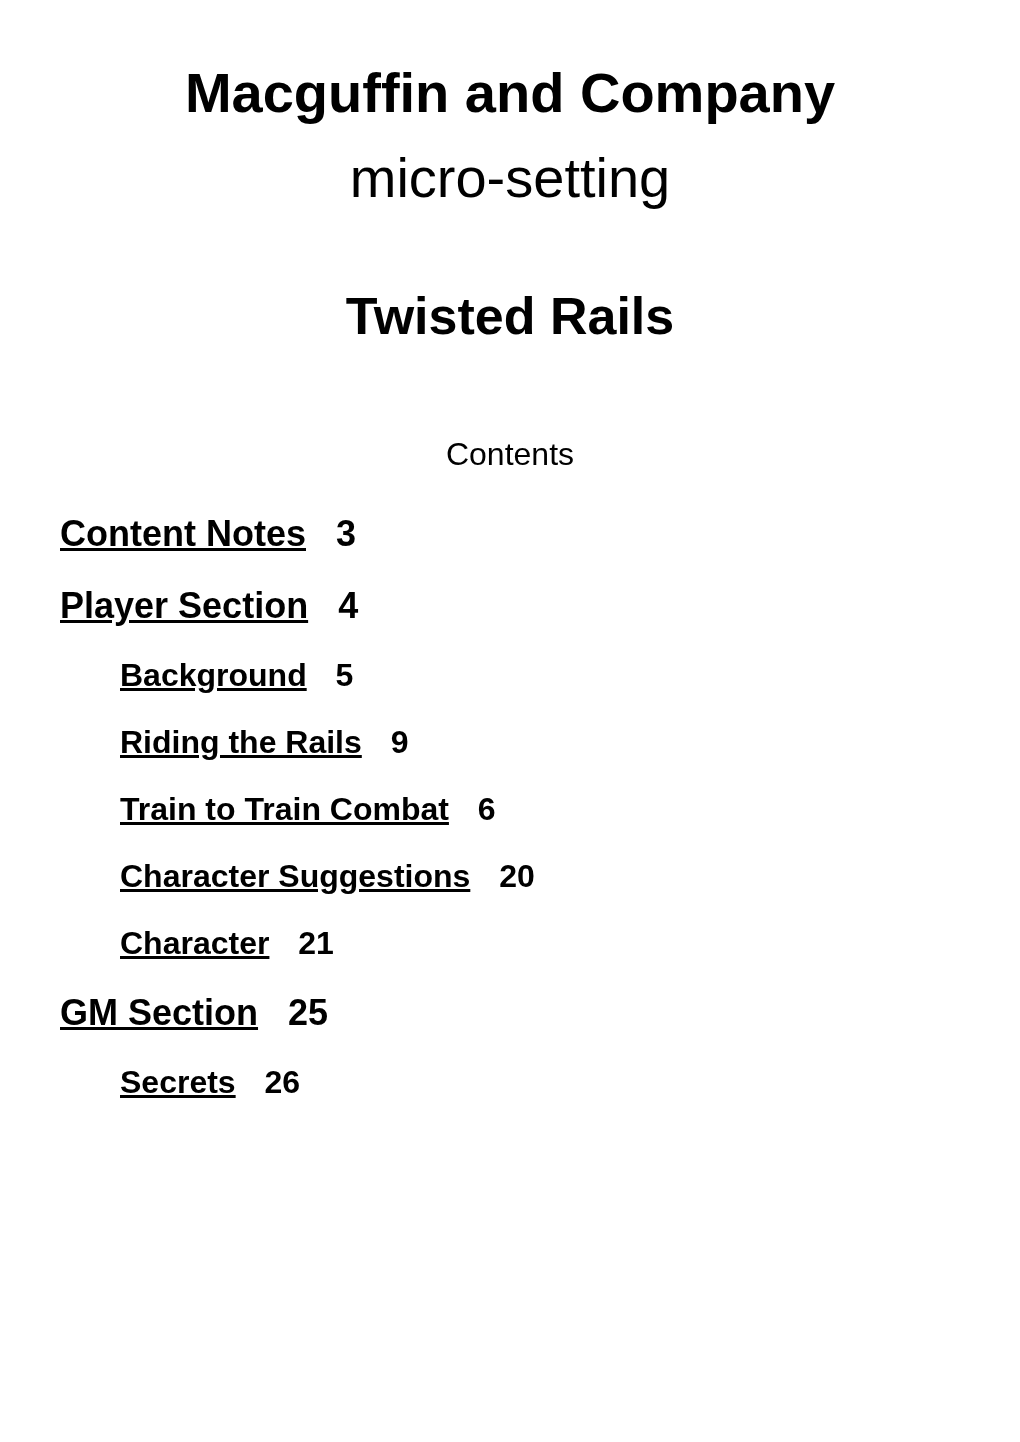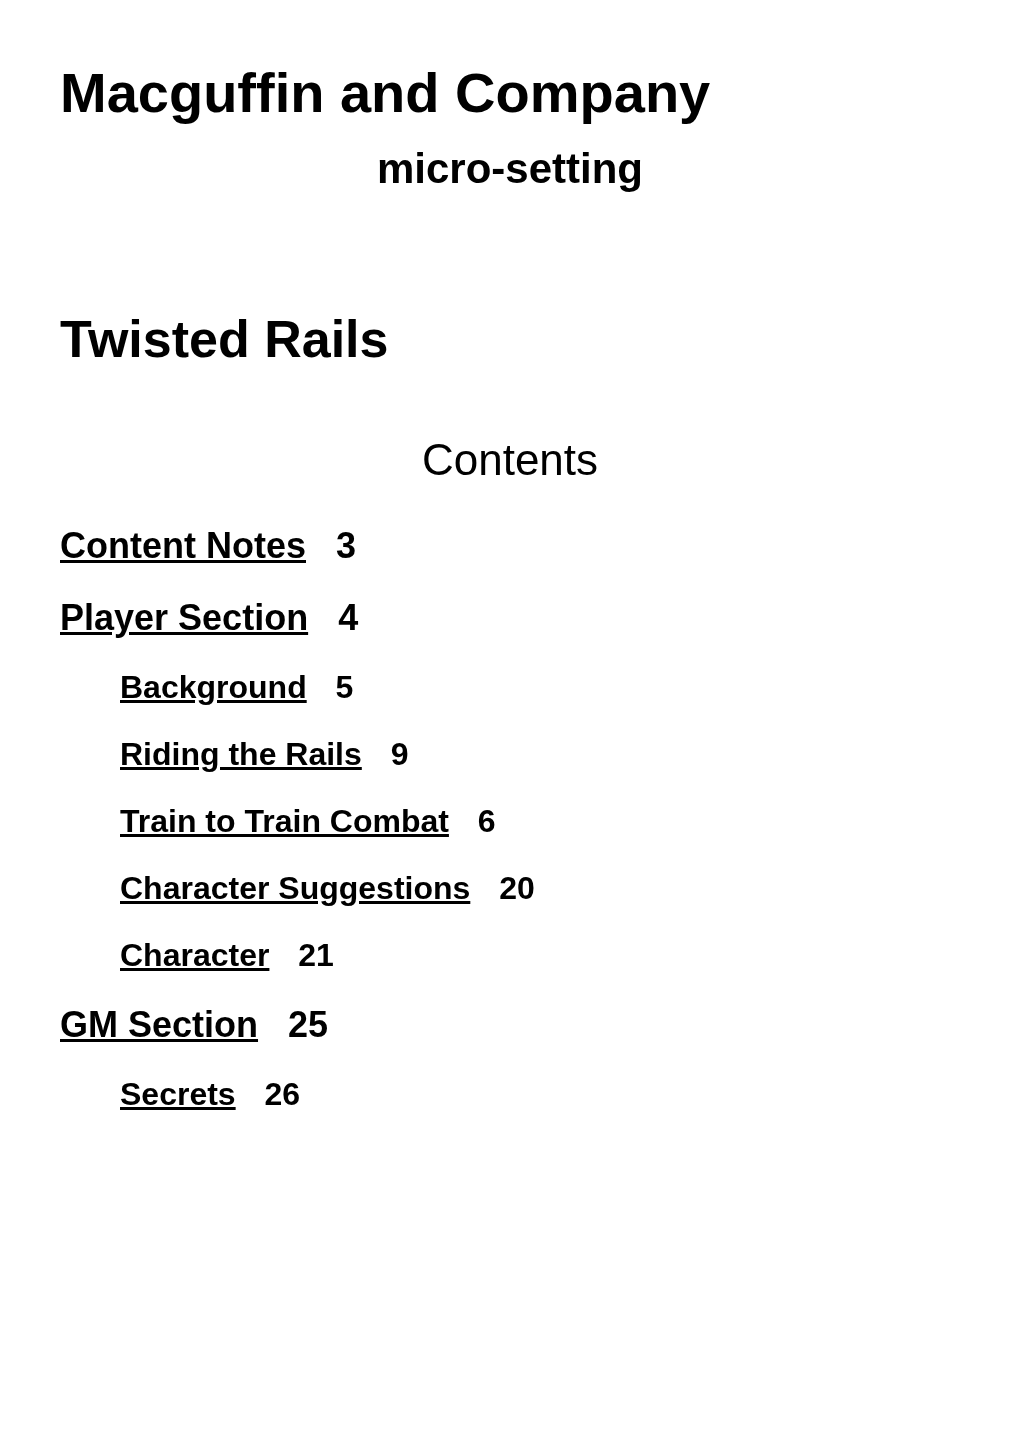--- a/index.html
+++ b/index.html
@@ -11,38 +11,40 @@
       width: 1020px;
       height: 1442px;
       background: #ffffff;
       font-family: Verdana, Geneva, sans-serif;
       color: #000000;
       padding: 50px 60px;
     }
     .title-line1 {
       font-size: 56px;
       font-weight: bold;
+      text-align: center;
       margin-top: 10px;
     }
     .title-line2 {
-      font-size: 42px;
-      font-weight: bold;
+      font-size: 56px;
+      font-weight: normal;
       text-align: center;
       margin-top: 20px;
     }
     .subtitle {
       font-size: 52px;
       font-weight: bold;
-      margin-top: 116px;
+      text-align: center;
+      margin-top: 76px;
     }
     .contents-heading {
-      font-size: 44px;
+      font-size: 32px;
       font-weight: normal;
       text-align: center;
-      margin-top: 66px;
+      margin-top: 90px;
       margin-bottom: 40px;
     }
     .toc-level1 {
       font-size: 36px;
       font-weight: bold;
       margin-top: 30px;
       margin-bottom: 10px;
     }
     .toc-level2 {
       font-size: 32px;

